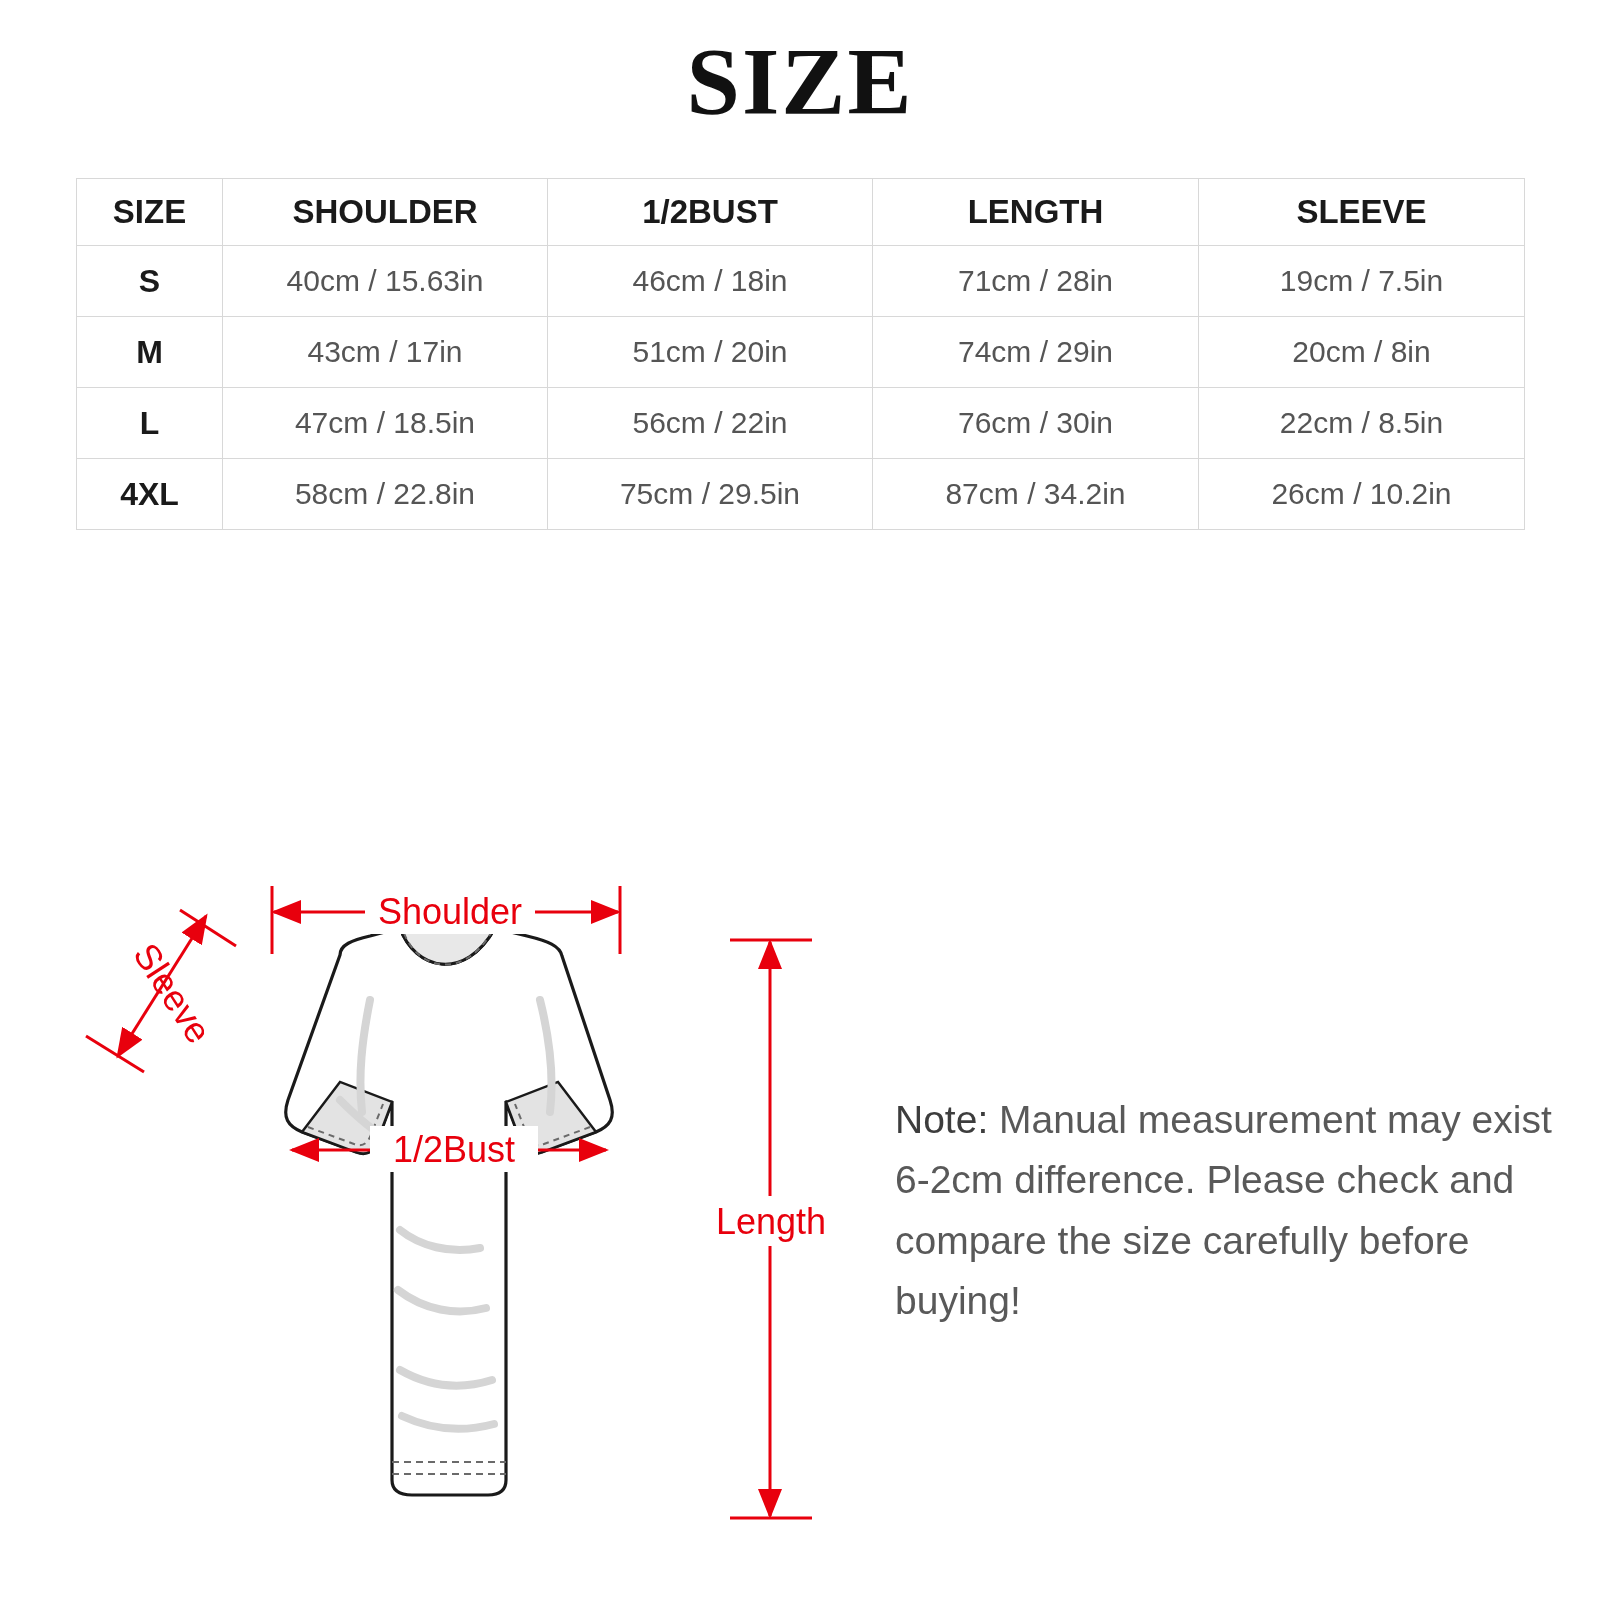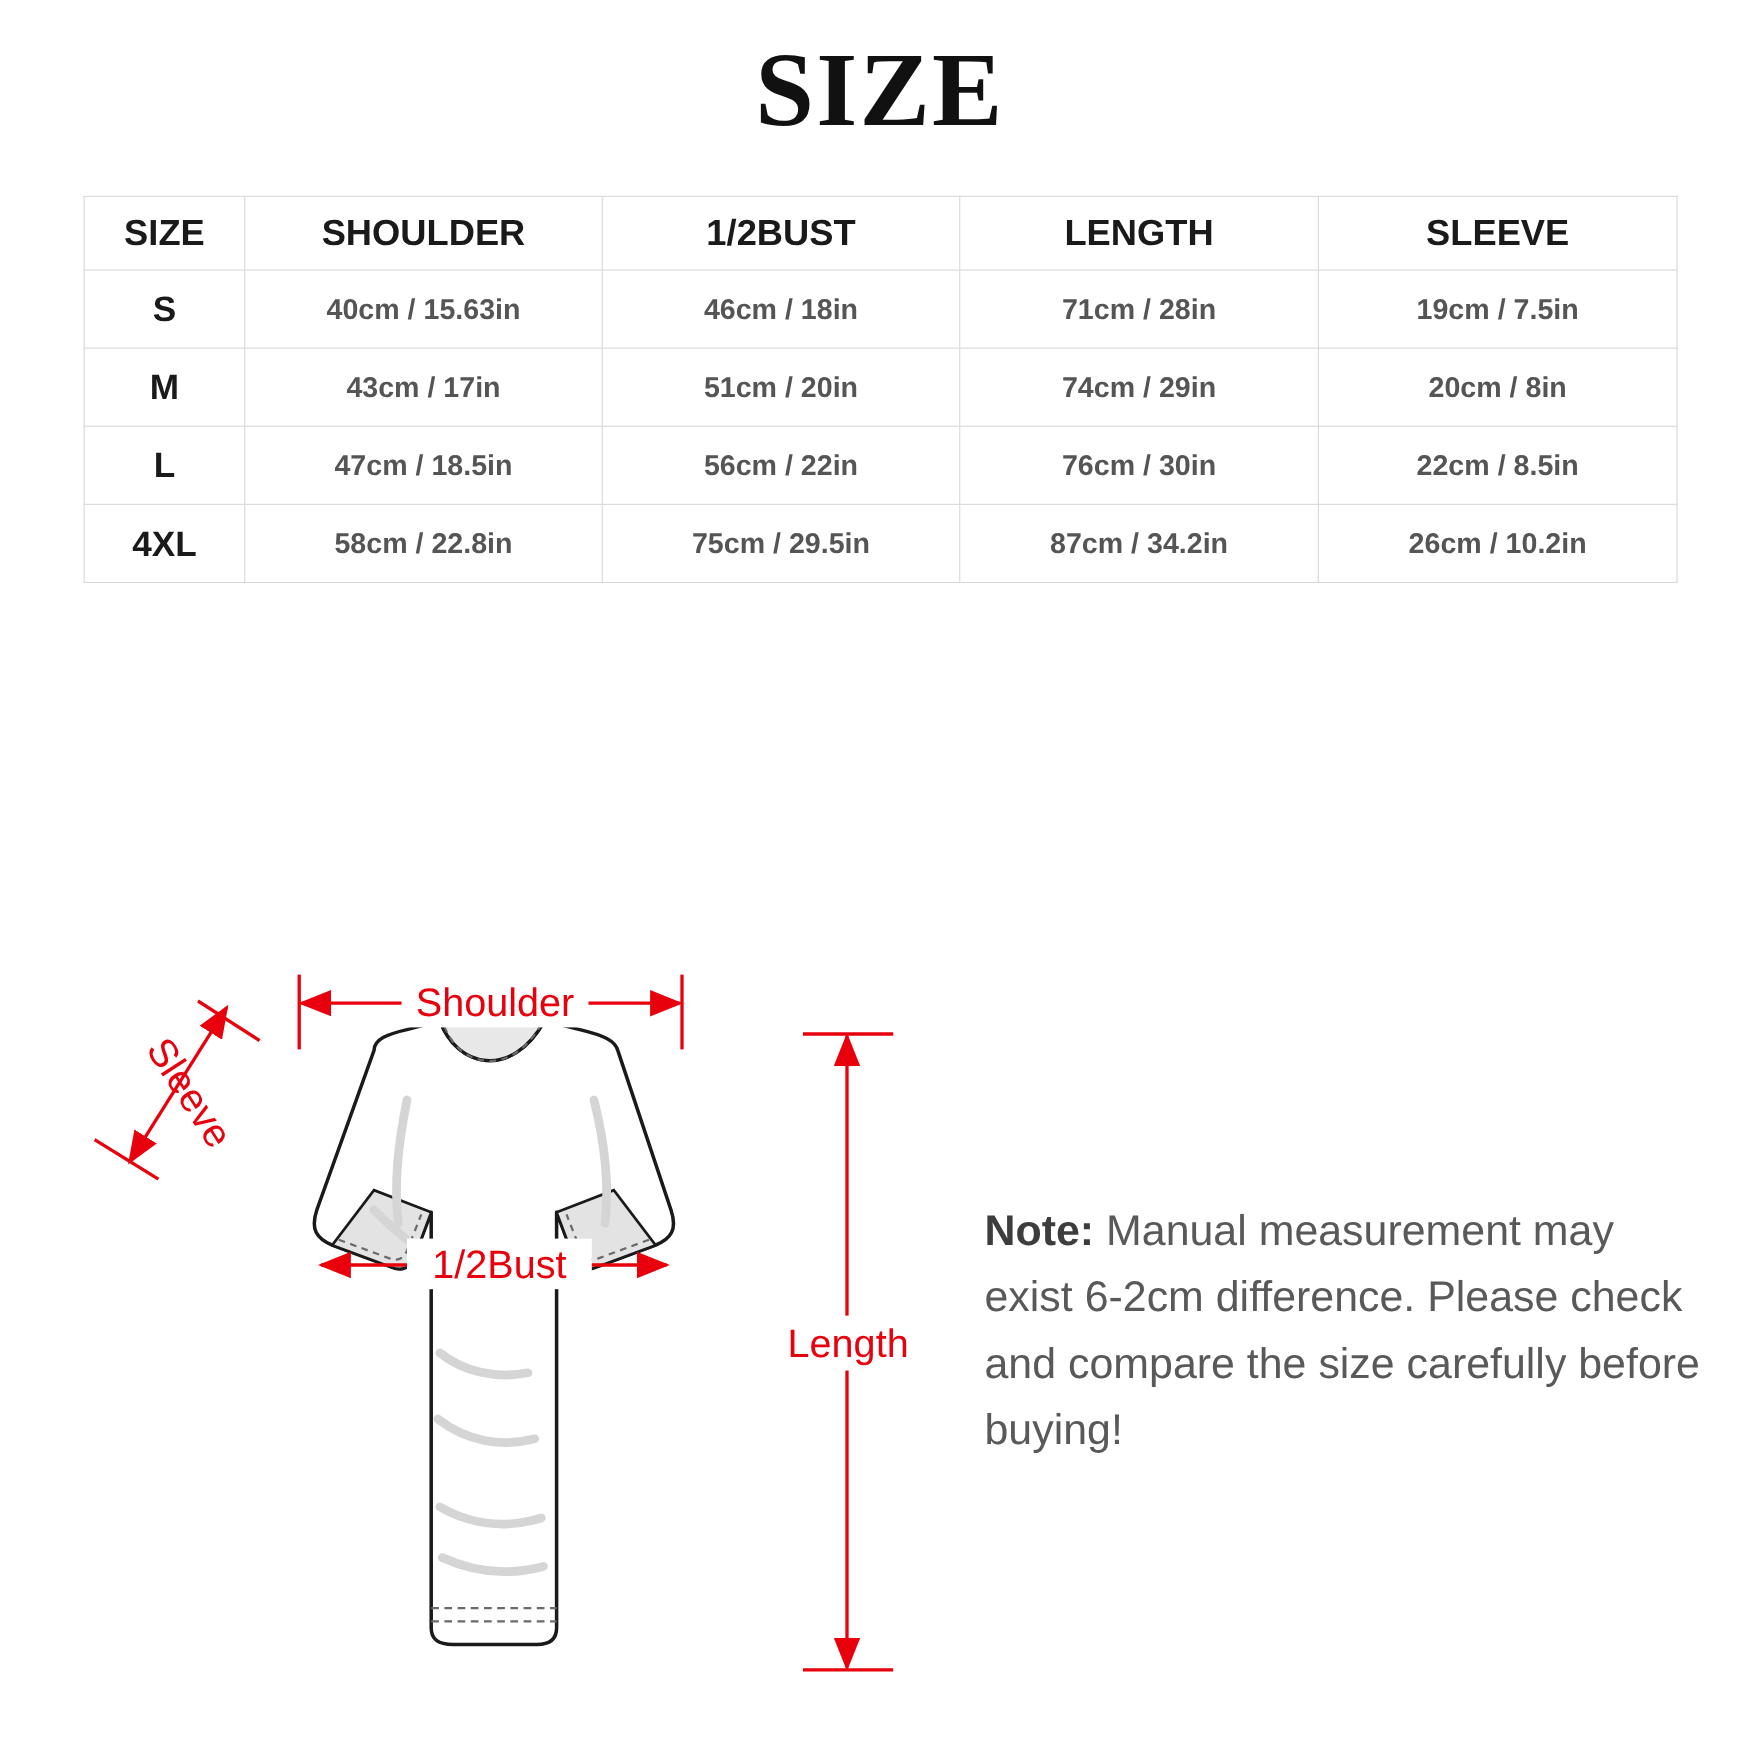--- a/index.html
+++ b/index.html
@@ -51,22 +51,22 @@
     font-weight: bold;
     color: #1a1a1a;
     height: 66px;
   }
   #size-table td.size-cell {
     font-size: 32px;
     font-weight: bold;
     color: #1a1a1a;
   }
   #size-table td.val-cell {
-    font-size: 26px;
-    font-weight: bold;
+    font-size: 30px;
+    font-weight: normal;
     color: #555555;
   }
   col.c0 { width: 146px; }
   col.c1 { width: 325px; }
   col.c2 { width: 325px; }
   col.c3 { width: 326px; }
   col.c4 { width: 326px; }
 
   
   #diagram {
@@ -82,21 +82,21 @@
   #note {
     position: absolute;
     top: 1090px;
     left: 895px;
     width: 660px;
     font-size: 39px;
     line-height: 1.55;
     color: #595959;
   }
   #note .note-label {
-    font-weight: bold;
+    font-weight: normal;
     color: #3d3d3d;
   }
 </style>
 </head>
 <body>
 
 <div id="title">SIZE</div>
 
 <table id="size-table">
   <colgroup>

